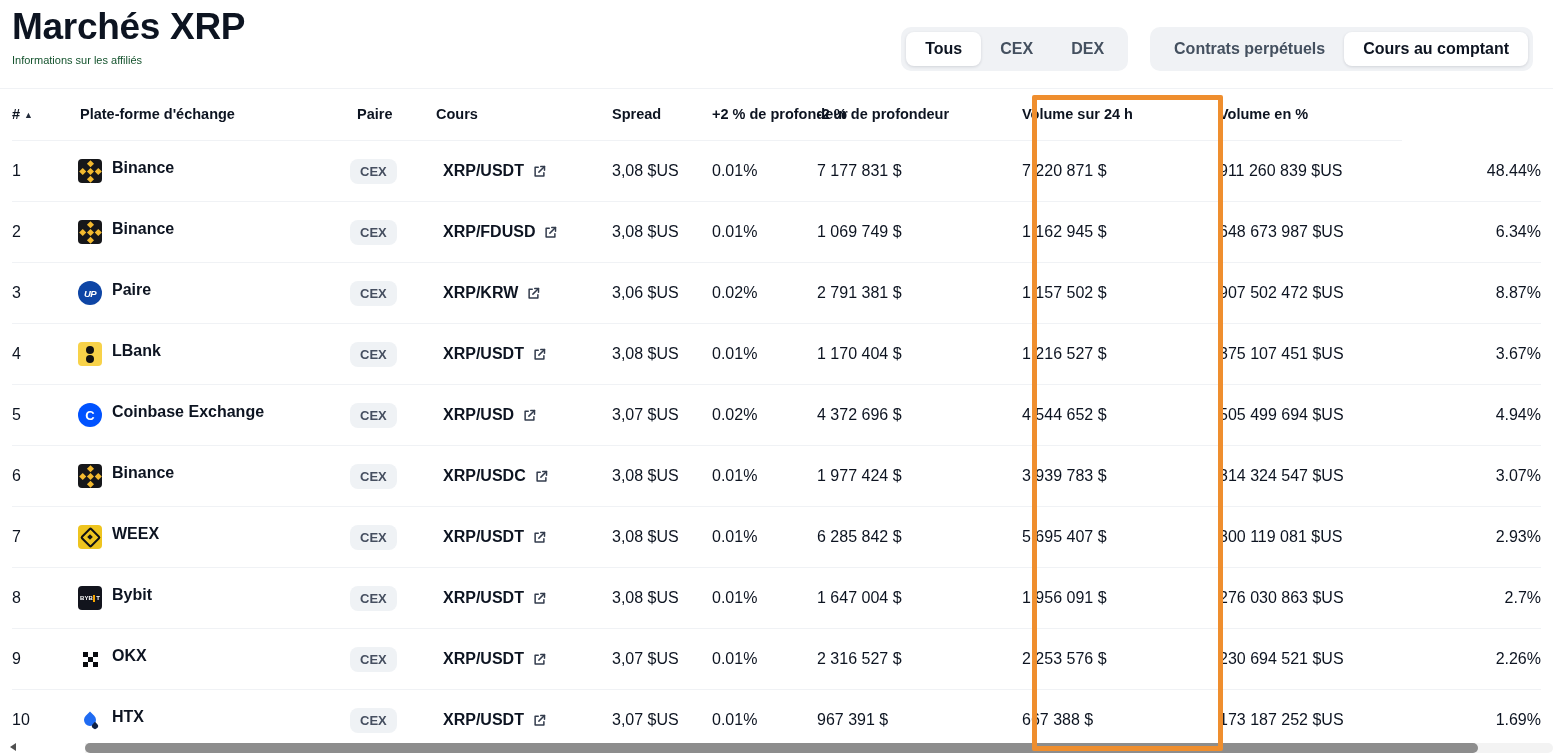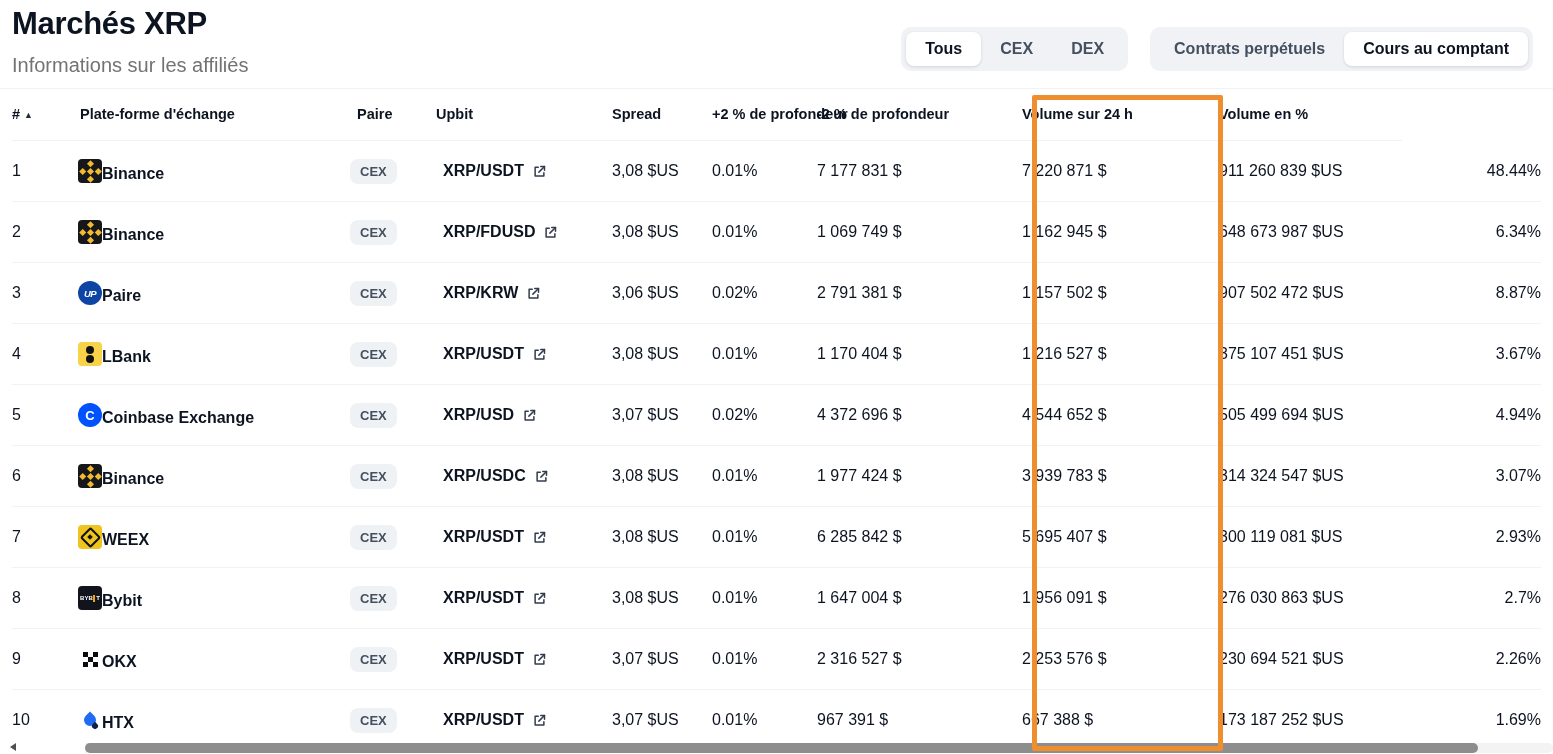--- a/index.html
+++ b/index.html
@@ -3,42 +3,42 @@
 <meta charset="utf-8">
 <style>
   html,body{margin:0;padding:0}
   body{
     width:1553px;height:754px;position:relative;overflow:hidden;
     background:#fff;color:#0d1421;
     font-family:"Liberation Sans",sans-serif;
   }
   
   .page-header{position:absolute;left:0;top:0;width:1553px;height:88px;border-bottom:1px solid #f0f2f5;background:#fff}
-  .page-title{position:absolute;left:12px;top:6px;margin:0;font-size:31px;font-weight:800;letter-spacing:-0.3px;color:#0d1421}
-  .page-subtitle{position:absolute;left:12px;top:54px;font-size:20px;color:#737373}
+  .page-title{position:absolute;left:12px;top:6px;margin:0;font-size:37px;font-weight:800;letter-spacing:-0.3px;color:#0d1421}
+  .page-subtitle{position:absolute;left:12px;top:54px;font-size:11px;color:#14532d}
   
   .toggles{position:absolute;top:27px;right:20px;display:flex;gap:22px}
   .seg{background:#f0f2f5;border-radius:10px;padding:5px;display:flex;align-items:center}
   .seg-btn{border:none;background:transparent;font-family:inherit;font-size:16px;font-weight:600;
     color:#44505f;padding:8px 19px;border-radius:8px;cursor:pointer;white-space:nowrap}
   .seg-btn.active{background:#fff;font-weight:700;color:#0d1421;box-shadow:0 1px 3px rgba(20,30,50,.14)}
   
   .market-table{position:absolute;left:12px;top:88px;width:1529px;border-collapse:collapse;table-layout:fixed}
   .market-table th,.market-table td{padding:0;vertical-align:middle}
   .market-table thead th{height:52px;font-size:14.5px;font-weight:700;color:#0d1421;
     border-bottom:1px solid #f0f2f5;text-align:left;cursor:pointer;white-space:nowrap}
   .market-table tbody td{height:60px;border-bottom:1px solid #f0f2f5;font-size:16px;font-weight:500;white-space:nowrap}
   .c-rank{padding-left:13px}
   td.c-rank{font-size:15px;font-weight:400}
   th.c-exch{padding-left:2px}
   .num{text-align:left;padding-right:22px}
   .c-volpct{text-align:right;padding-right:11px}
   .sort{font-size:9px;position:relative;top:-1px;margin-left:4px;color:#222b3a}
   
-  .exch{display:flex;align-items:flex-end;cursor:pointer}
+  .exch{display:flex;align-items:flex-start;gap:10px;cursor:pointer}
   .exch-name{font-weight:700}
   .badge{display:inline-block;background:#eff2f5;border-radius:8px;padding:5px 10px;
     font-size:13px;font-weight:600;color:#464f60}
   
   td.c-pair{padding-left:7px}
   th.c-pair{padding-left:7px}
   .pair{display:flex;align-items:center;gap:8px;font-weight:700;cursor:pointer}
   .ext-icon{flex:none;display:inline-flex}
   
   .xlogo{width:24px;height:24px;border-radius:4px;display:inline-flex;align-items:center;justify-content:center;
@@ -112,21 +112,21 @@
       <col style="width:205px">
       <col style="width:197px">
     <col style="width:183px">
       <col style="width:139px">
   </colgroup>
   <thead>
     <tr>
       <th class="c-rank"><span>#</span><span class="sort">▲</span></th>
       <th class="c-exch">Plate-forme d'échange</th>
       <th class="c-pair">Paire</th>
-      <th class="num">Upbit</th>
+      <th class="num">Cours</th>
       <th class="num">Spread</th>
       <th class="num">+2 % de profondeur</th>
       <th class="num">-2 % de profondeur</th>
       <th class="num">Volume sur 24 h</th>
       <th class="c-volpct">Volume en %</th>
     </tr>
   </thead>
   <tbody id="tbody">
   <tr>
     <td class="c-rank">1</td>

